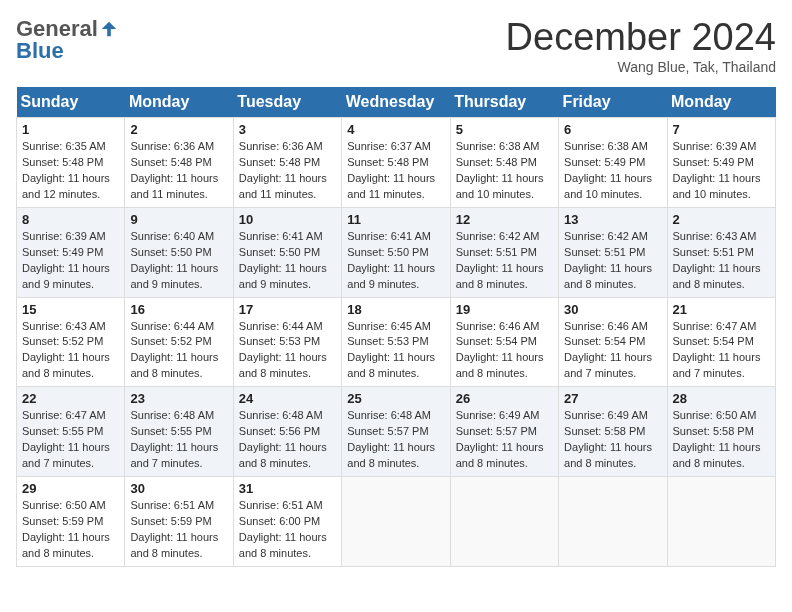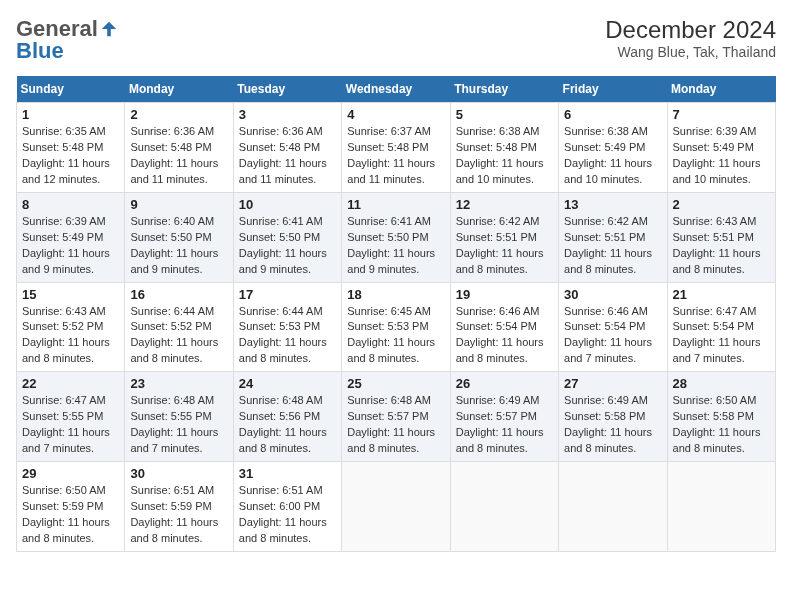--- a/index.html
+++ b/index.html
@@ -31,39 +31,39 @@
     .logo-general { color: #555; }
     .logo-icon {
       width: 18px;
       height: 18px;
       margin-left: 2px;
     }
     .title-block {
       text-align: right;
     }
     .month-title {
-      font-size: 24px;
+      font-size: 38px;
       color: #333;
       font-weight: normal;
     }
     .location-title {
       font-size: 14px;
       color: #555;
     }
     table {
       width: 100%;
       border-collapse: collapse;
       font-size: 10.5px;
     }
     th {
       background: #2c6fad;
       color: #fff;
       padding: 6px 4px;
       text-align: left;
-      font-size: 12px;
+      font-size: 16px;
       font-weight: bold;
     }
     td {
       border: 1px solid #ddd;
       vertical-align: top;
       padding: 4px 5px;
       width: calc(100% / 7);
       min-height: 80px;
       background: #fff;
     }

